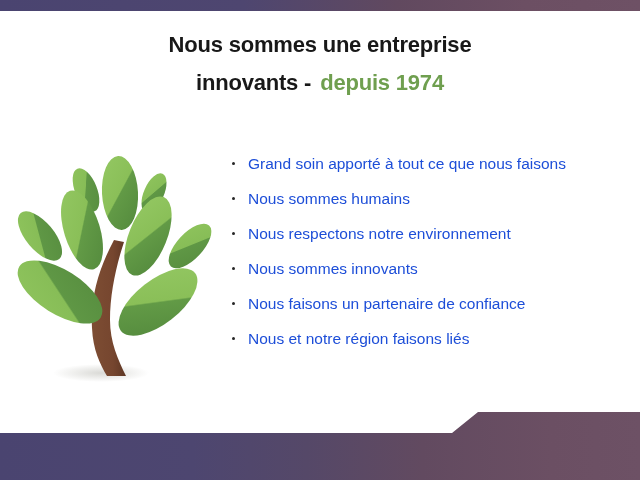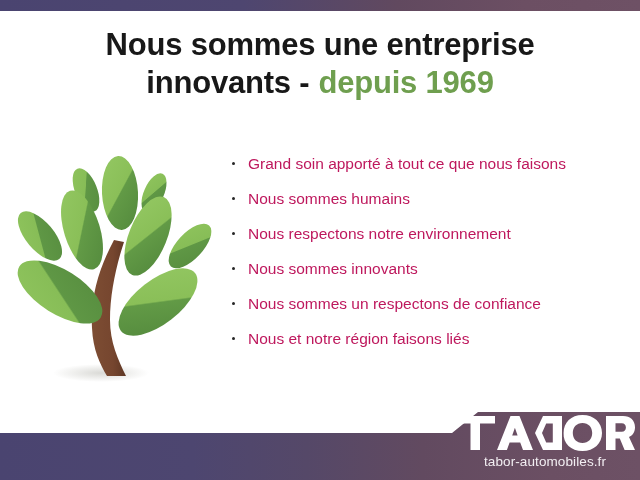--- a/index.html
+++ b/index.html
@@ -27,21 +27,21 @@
     background: linear-gradient(90deg, #4a4470 0%, #4e4670 38%, #61495f 62%, #6c4f63 82%, #6e5165 100%);
   }
 
   
   .headline {
     position: absolute;
     left: 0;
     top: 26px;
     width: 640px;
     text-align: center;
-    font-size: 31px;
+    font-size: 22px;
     font-weight: bold;
     line-height: 38px;
     letter-spacing: -0.2px;
     color: #181818;
   }
   .headline .accent {
     color: #6f9f4f;
   }
   .headline .ln2-gap {
     display: inline-block;
@@ -71,21 +71,21 @@
     margin: 0;
     padding: 0;
     list-style: none;
   }
   .bullets li {
     position: relative;
     padding-left: 18px;
     height: 35px;
     line-height: 27px;
     font-size: 15.5px;
-    color: #be185d;
+    color: #1d4ed8;
     white-space: nowrap;
   }
   .bullets li::before {
     content: "";
     position: absolute;
     left: 2px;
     top: 12px;
     width: 3.2px;
     height: 3.2px;
     border-radius: 50%;
@@ -133,21 +133,21 @@
 </head>
 <body>
 
 <div id="slide">
 
   <div class="top-bar"></div>
 
   <div class="headline">
     <div>Nous sommes une entreprise</div>
     <div>
-      <span>innovants -</span><span class="ln2-gap"></span><span class="accent">depuis 1969</span>
+      <span>innovants -</span><span class="ln2-gap"></span><span class="accent">depuis 1974</span>
     </div>
   </div>
 
   <div class="tree-wrap">
     <svg viewBox="0 0 212 242" xmlns="http://www.w3.org/2000/svg" aria-hidden="true">
       <defs>
         <linearGradient id="lfA" x1="0%" y1="0%" x2="100%" y2="100%">
           <stop offset="0%" stop-color="#8fc45d"></stop>
           <stop offset="48%" stop-color="#87bd57"></stop>
           <stop offset="50%" stop-color="#5f9745"></stop>
@@ -186,43 +186,22 @@
       <ellipse cx="52" cy="144" rx="22" ry="48" fill="url(#lfA)" transform="rotate(-58 52 144)"></ellipse>
       <ellipse cx="150" cy="154" rx="22" ry="47" fill="url(#lfB)" transform="rotate(52 150 154)"></ellipse>
     </svg>
   </div>
 
   <ul class="bullets">
     <li>Grand soin apporté à tout ce que nous faisons</li>
     <li>Nous sommes humains</li>
     <li>Nous respectons notre environnement</li>
     <li>Nous sommes innovants</li>
-    <li>Nous sommes un respectons de confiance</li>
+    <li>Nous faisons un partenaire de confiance</li>
     <li>Nous et notre région faisons liés</li>
   </ul>
 
   <div class="bottom-bar">
     <div class="bg"></div>
 
-    <div class="logo">
-      <svg viewBox="0 0 180 38" xmlns="http://www.w3.org/2000/svg" aria-hidden="true">
-        <g fill="#ffffff">
-
-          <path d="M0 2 L40 2 L40 9.5 L25 9.5 L25 36 L15.5 36 L15.5 9.5 L0 9.5 Z"></path>
-
-          <path d="M42 36 L55.5 2 L64.5 2 L78 36 L68 36 L65.2 28.5 L54.6 28.5 L51.9 36 Z
-                   M57.2 21.6 L62.6 21.6 L59.9 13.8 Z"></path>
-
-          <path d="M107 2 L107 36 L88 36 L80 19 L88 2 Z
-                   M97.8 9.4 L91.2 9.4 L87 19 L91.2 28.6 L97.8 28.6 Z"></path>
-
-          <path d="M127.5 1 C139 1 147 8.4 147 19 C147 29.6 139 37 127.5 37 C116 37 108 29.6 108.6 19 C108.6 8.4 116 1 127.5 1 Z
-                   M127.5 9 C121.6 9 117.8 13.2 117.8 19 C117.8 24.8 121.6 29 127.5 29 C133.4 29 137.2 24.8 137.2 19 C137.2 13.2 133.4 9 127.5 9 Z"></path>
-
-          <path d="M151 2 L168 2 C175.5 2 180 6.6 180 13.2 C180 17.8 177.8 21.3 174 23 L180 36 L169.6 36 L164.8 24.6 L160.5 24.6 L160.5 36 L151 36 Z
-                   M160.5 9.2 L160.5 17.8 L166.8 17.8 C169.4 17.8 170.9 16.1 170.9 13.5 C170.9 10.9 169.4 9.2 166.8 9.2 Z"></path>
-        </g>
-      </svg>
-      <div class="logo-url">tabor-automobiles.fr</div>
-    </div>
   </div>
 
 </div>
 
 </body></html>

